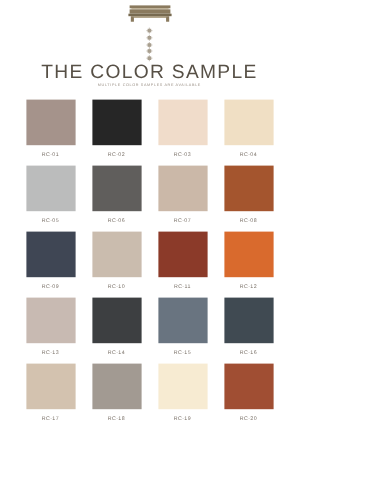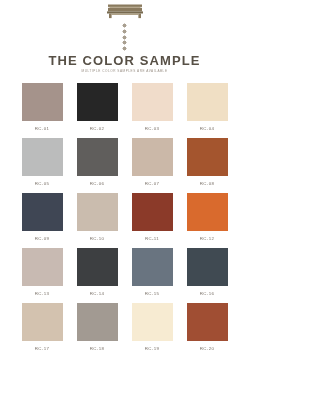--- a/index.html
+++ b/index.html
@@ -67,24 +67,24 @@
     height: 1px;
     background: #8d7f6b;
     opacity: 0.55;
   }
 
   .title-block {
     margin-top: 5px;
     text-align: center;
   }
   .title {
-    font-size: 13px;
+    font-size: 16px;
     letter-spacing: 1.1px;
     color: #575046;
-    font-weight: 700;
+    font-weight: 400;
     line-height: 12px;
     white-space: nowrap;
   }
   .subtitle {
     margin-top: 2px;
     font-size: 3.1px;
     letter-spacing: 0.55px;
     color: #9a9086;
     line-height: 5px;
     white-space: nowrap;

